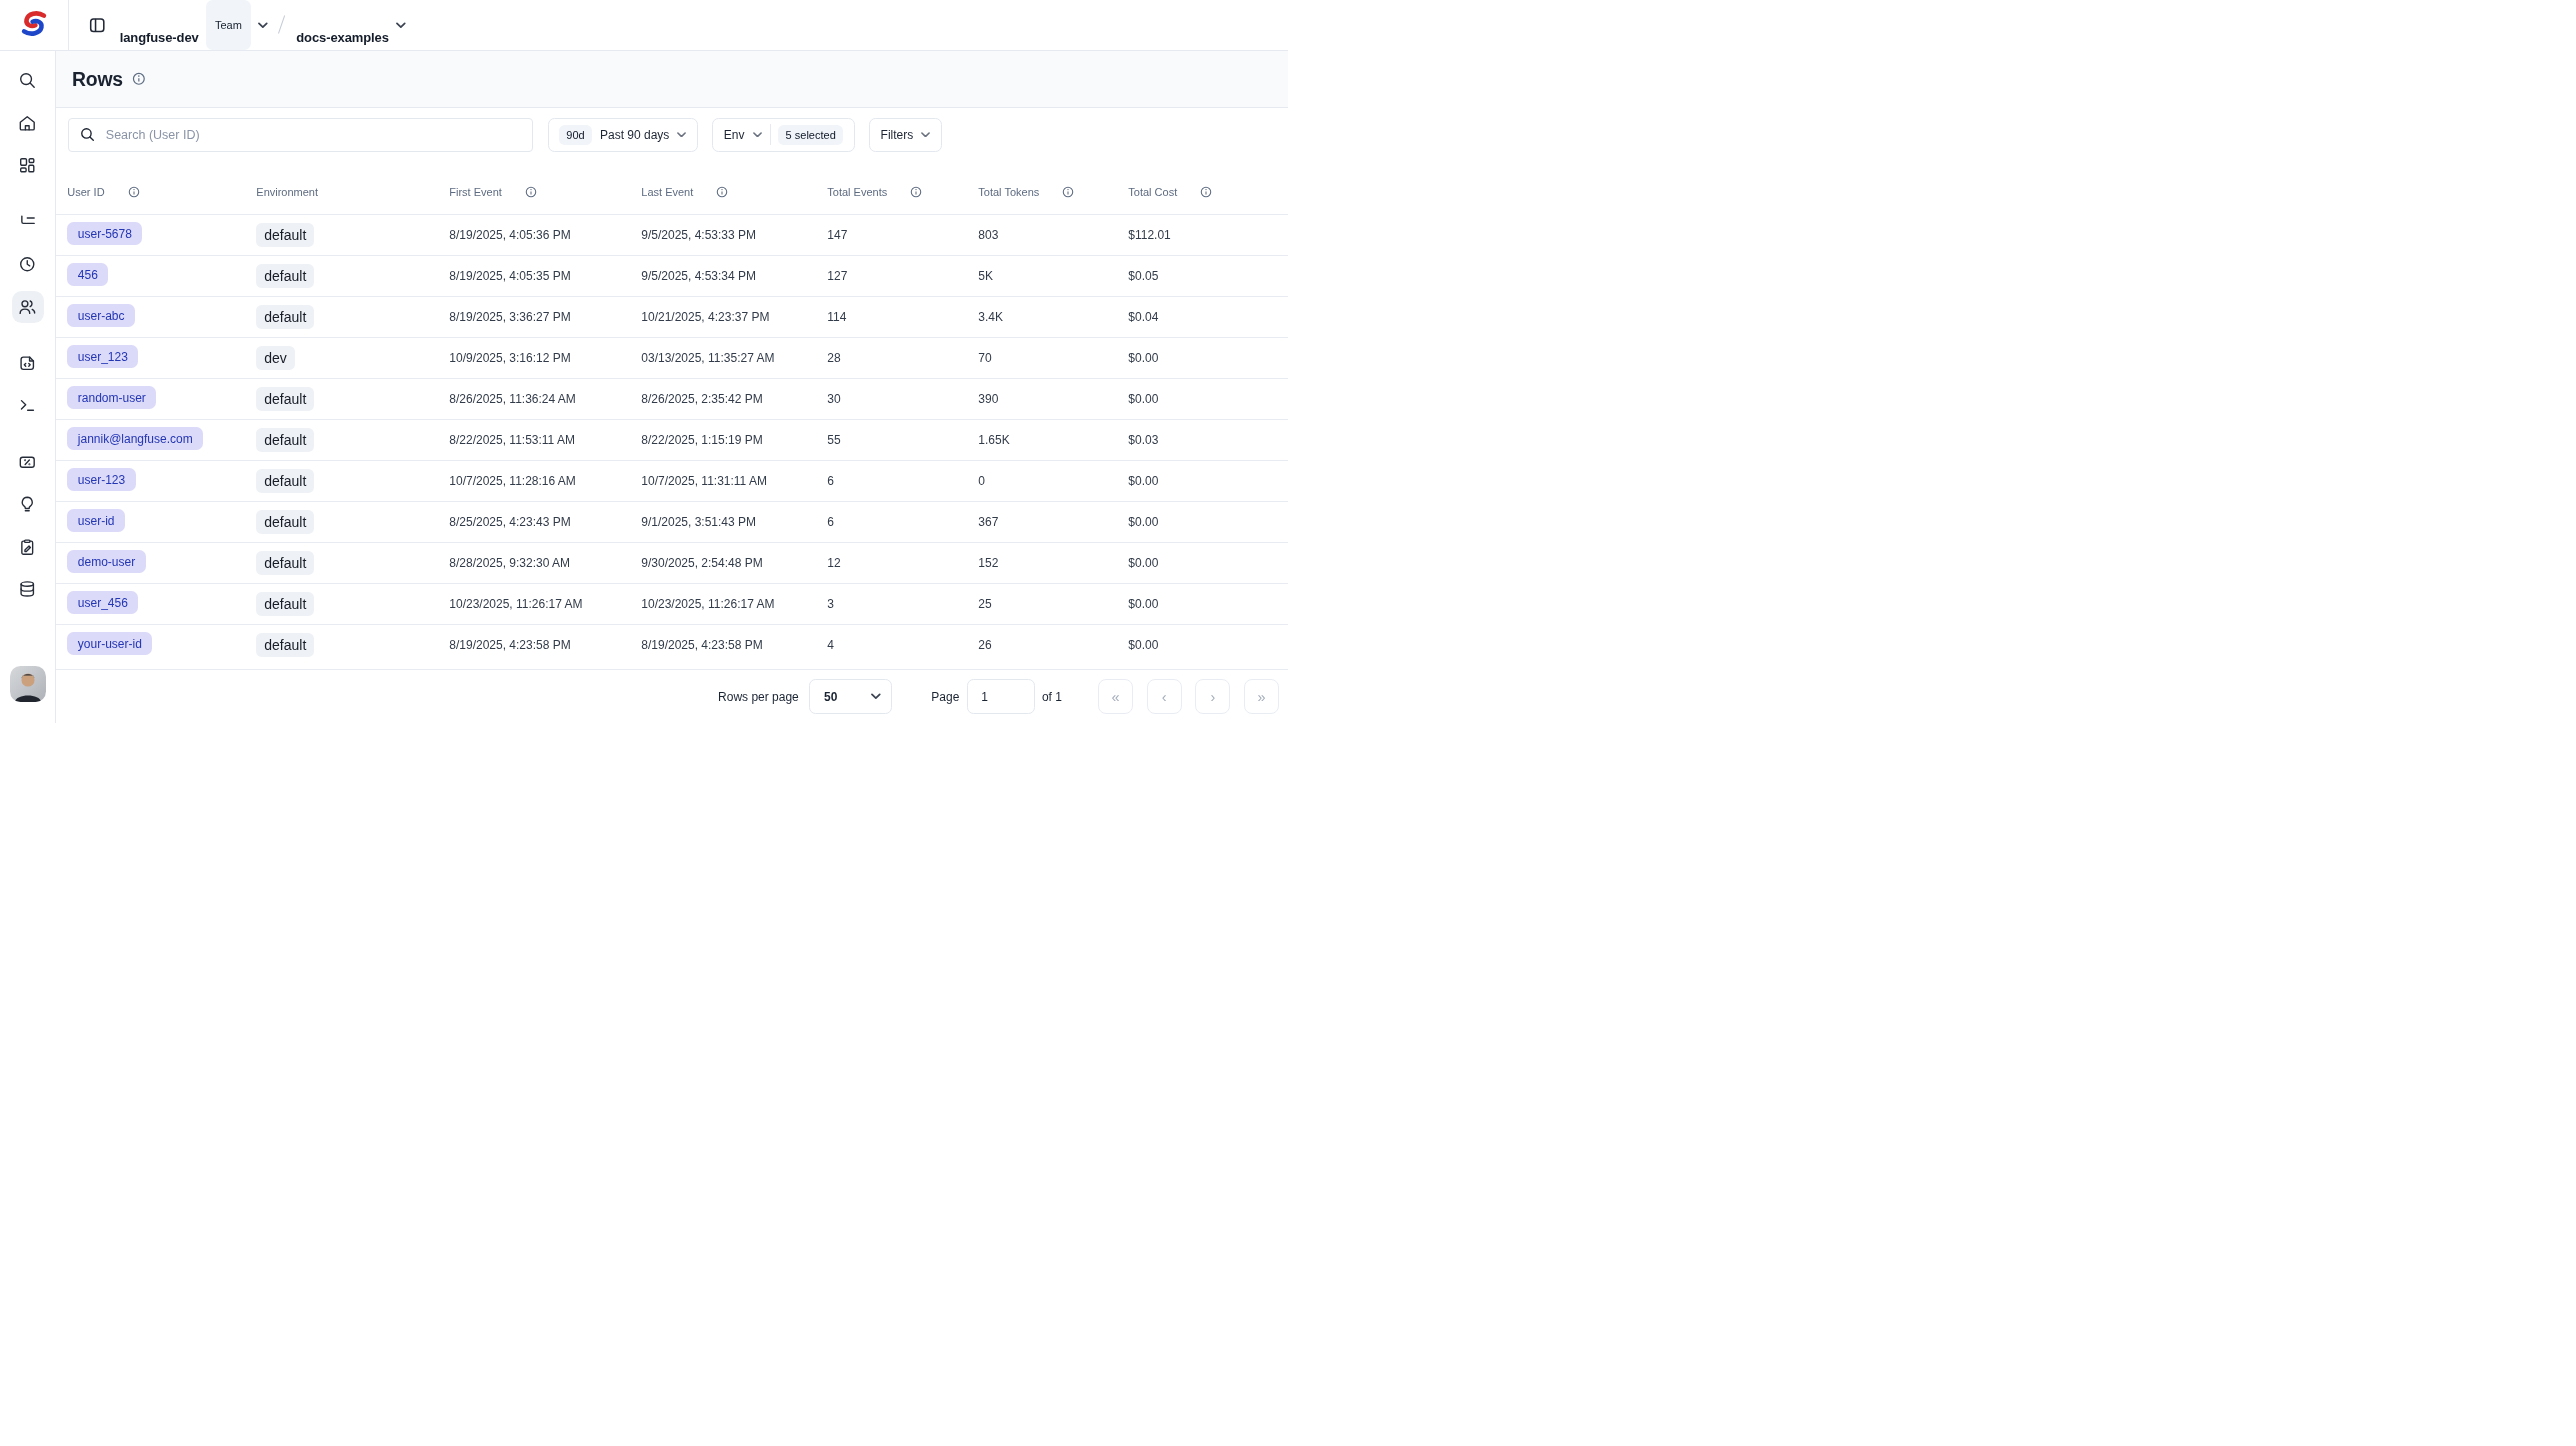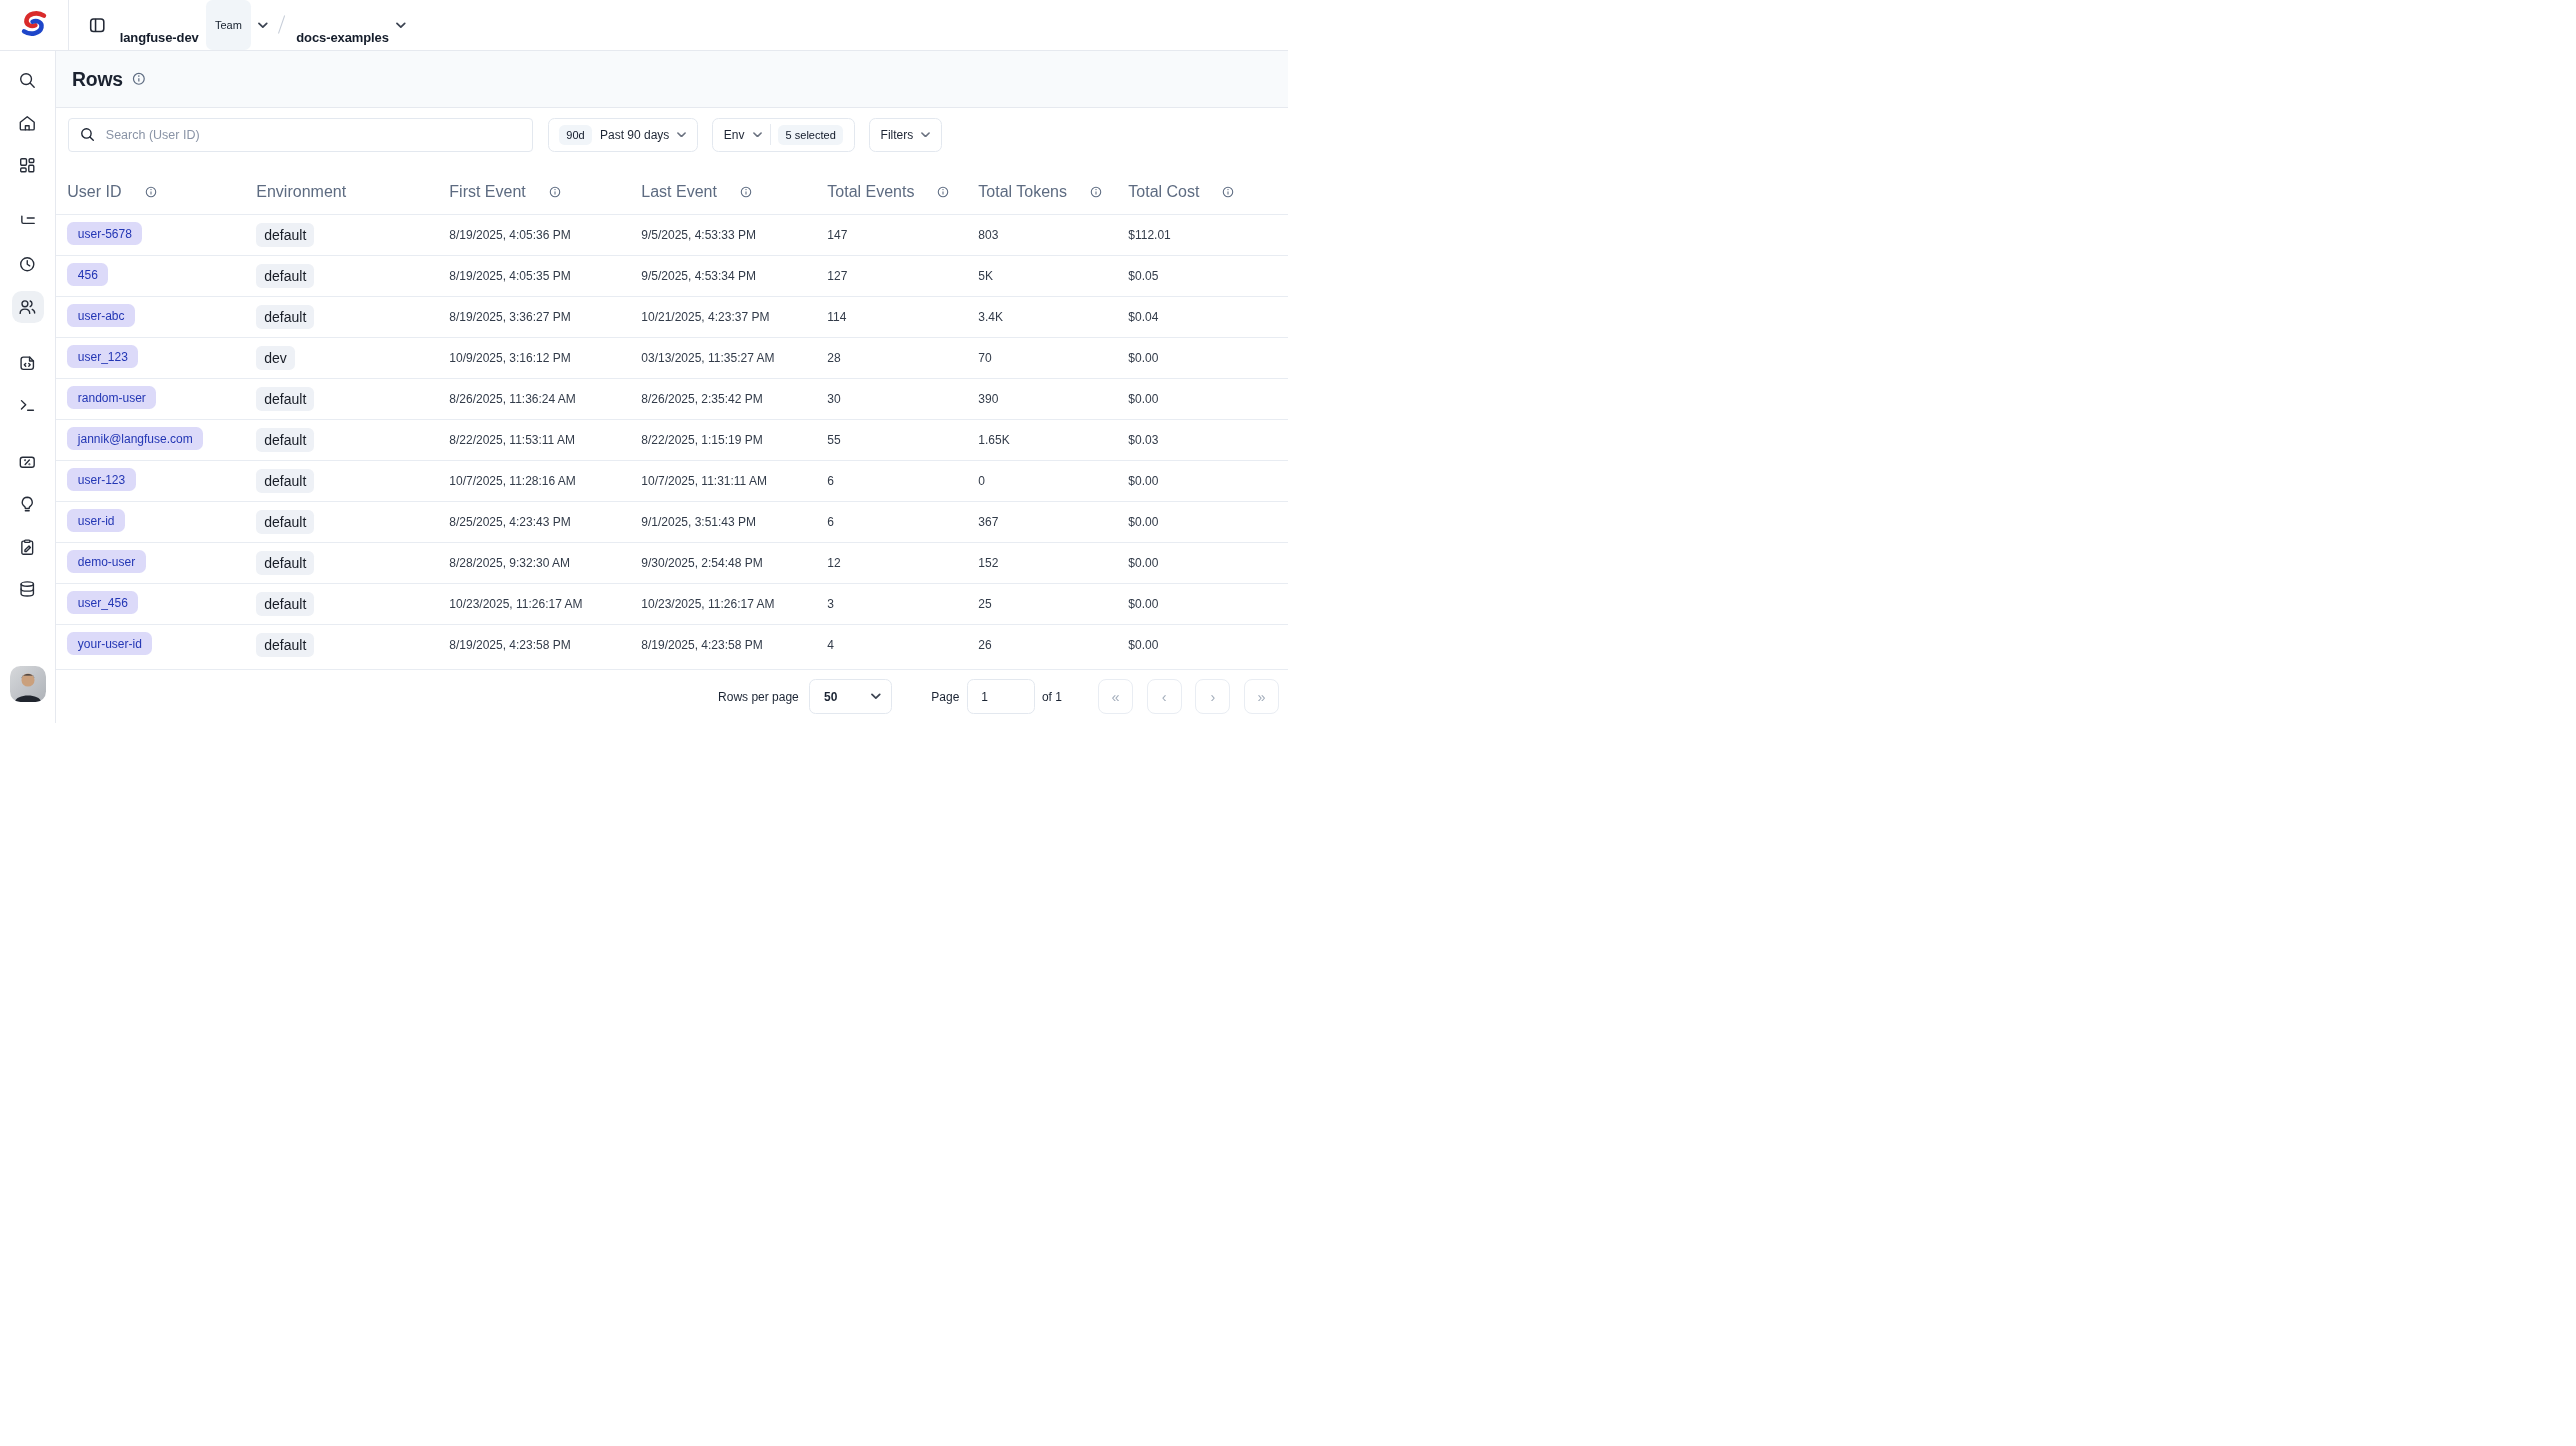--- a/index.html
+++ b/index.html
@@ -48,21 +48,21 @@
   .widget { height:34px; border:0.8px solid #e3e8ef; border-radius:6.5px; background:#fff; cursor:pointer;
             display:flex; align-items:center; padding:0 10.5px; gap:8px; font-size:12px; font-weight:500; color:#1d2534; }
   .widget .chev { stroke:#6b7280; width:9px; height:5.6px; }
   .chip { background:#f1f5f9; border-radius:5.6px; padding:4px 7.3px; font-size:11px; font-weight:500; color:#101828; }
   .vdiv { width:0.8px; height:21px; background:#e6eaf0; }
 
   
   .thead, .tr { display:grid; grid-template-columns:189px 193px 192px 186px 151px 150px 1fr;
                 padding-left:11.3px; align-items:center; }
   .thead { flex:none; height:45px; }
-  .th { display:flex; align-items:center; gap:23px; font-size:16px; font-weight:500; color:#5d6b81; }
+  .th { display:flex; align-items:center; gap:23px; font-size:11px; font-weight:500; color:#5d6b81; }
   .tbody { flex:1; border-bottom:0.8px solid #e8ecf2; }
   .tr { height:41px; border-top:0.8px solid #e8ecf2; cursor:pointer; }
   .td { font-size:12px; color:#323b49; }
   .uid { background:#dcdaf9; color:#2336b4; font-weight:400; font-size:12px; padding:4.8px 10.5px; border-radius:6.5px;
          display:inline-block; cursor:pointer; max-width:177px; overflow:hidden; text-overflow:ellipsis; white-space:nowrap; }
   .env { background:#eef1f6; color:#171c26; font-size:14px; padding:4px 8px; border-radius:5.6px; display:inline-block; }
 
   
   .footer { flex:none; height:53px; display:flex; align-items:center; justify-content:flex-end; padding-right:9px; }
   .f-label { font-size:12px; font-weight:500; color:#1b2433; }

